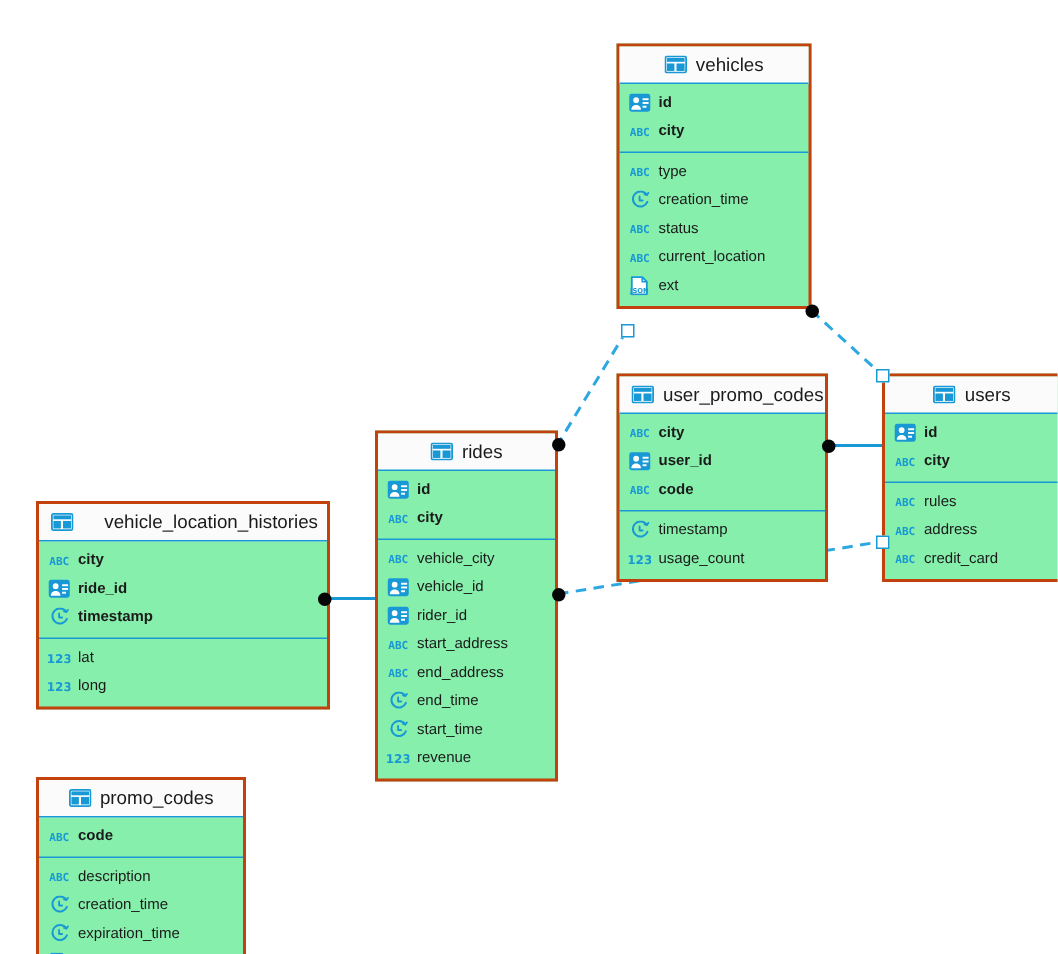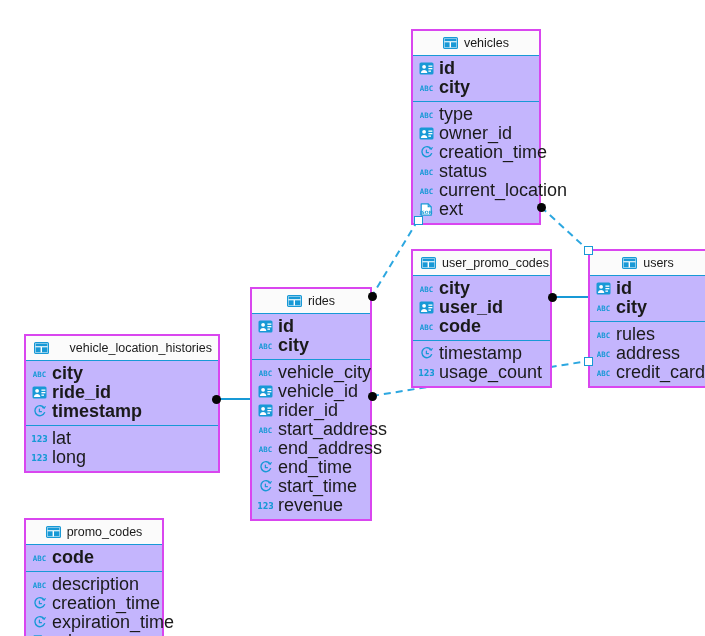--- a/index.html
+++ b/index.html
@@ -9,22 +9,22 @@
     font-family:"Liberation Sans", sans-serif;
     position:relative;
     overflow:hidden;
     -webkit-font-smoothing:antialiased;
   }
   #canvas{position:absolute;left:0;top:0;width:705px;height:636px;}
   #edges{position:absolute;left:0;top:0;width:705px;height:636px;pointer-events:none;}
 
   .table{
     position:absolute;
-    background:#c4b5fd;
-    border:2px solid #d946ef;
+    background:#86efac;
+    border:2px solid #c2410c;
     box-sizing:border-box;
     z-index:5;
   }
   .t-header{
     height:25px;
     background:#fbfbfb;
     border-bottom:1.5px solid #1899d6;
     display:flex;
     align-items:center;
     justify-content:center;
@@ -45,21 +45,21 @@
   .t-section + .t-section{border-top:1.5px solid #1899d6;}
   .row{
     display:flex;
     align-items:center;
     gap:5px;
     height:19px;
     padding:0 6px;
     box-sizing:border-box;
     white-space:nowrap;
   }
-  .row .lbl{font-size:18px;color:#1a1a1a;}
+  .row .lbl{font-size:10px;color:#1a1a1a;}
   .row.pk .lbl{font-weight:bold;}
 
   .ico{
     width:15px;height:13px;
     flex:0 0 15px;
     display:inline-block;
     position:relative;
   }
   .ico svg{display:block;}
 
@@ -142,33 +142,20 @@
             <span class="ico">
               <svg width="15" height="13" viewBox="0 0 15 13">
                 <text x="7.5" y="9.6" font-family="DejaVu Sans Mono, monospace" font-size="7.4" font-weight="bold" fill="#1899d6" text-anchor="middle">ABC</text>
               </svg>
             </span>
             <span class="lbl">type</span>
           </div>
           <div class="row">
             <span class="ico">
               <svg width="15" height="13" viewBox="0 0 15 13">
-                <rect x="0.5" y="0.5" width="14" height="12" rx="1.6" fill="#1899d6"></rect>
-                <circle cx="5.1" cy="4.8" r="1.9" fill="#fff"></circle>
-                <path d="M1.9 11.1c0-2 1.5-3.1 3.2-3.1s3.2 1.1 3.2 3.1z" fill="#fff"></path>
-                <rect x="9.4" y="3.5" width="4" height="1.3" fill="#fff"></rect>
-                <rect x="9.4" y="6.0" width="4" height="1.3" fill="#fff"></rect>
-                <rect x="9.4" y="8.5" width="2.6" height="1.3" fill="#fff"></rect>
-              </svg>
-            </span>
-            <span class="lbl">owner_id</span>
-          </div>
-          <div class="row">
-            <span class="ico">
-              <svg width="15" height="13" viewBox="0 0 15 13">
                 <path d="M12.2 3.0 A5 5 0 1 0 12.6 7.6" fill="none" stroke="#1899d6" stroke-width="1.35" stroke-linecap="round"></path>
                 <path d="M12.2 3.0 l1.1 -1.4 M12.2 3.0 l-1.5 -0.4" fill="none" stroke="#1899d6" stroke-width="1.2" stroke-linecap="round"></path>
                 <path d="M7.4 4.0 v2.7 h2.0" fill="none" stroke="#1899d6" stroke-width="1.25" stroke-linecap="round" stroke-linejoin="round"></path>
               </svg>
             </span>
             <span class="lbl">creation_time</span>
           </div>
           <div class="row">
             <span class="ico">
               <svg width="15" height="13" viewBox="0 0 15 13">

